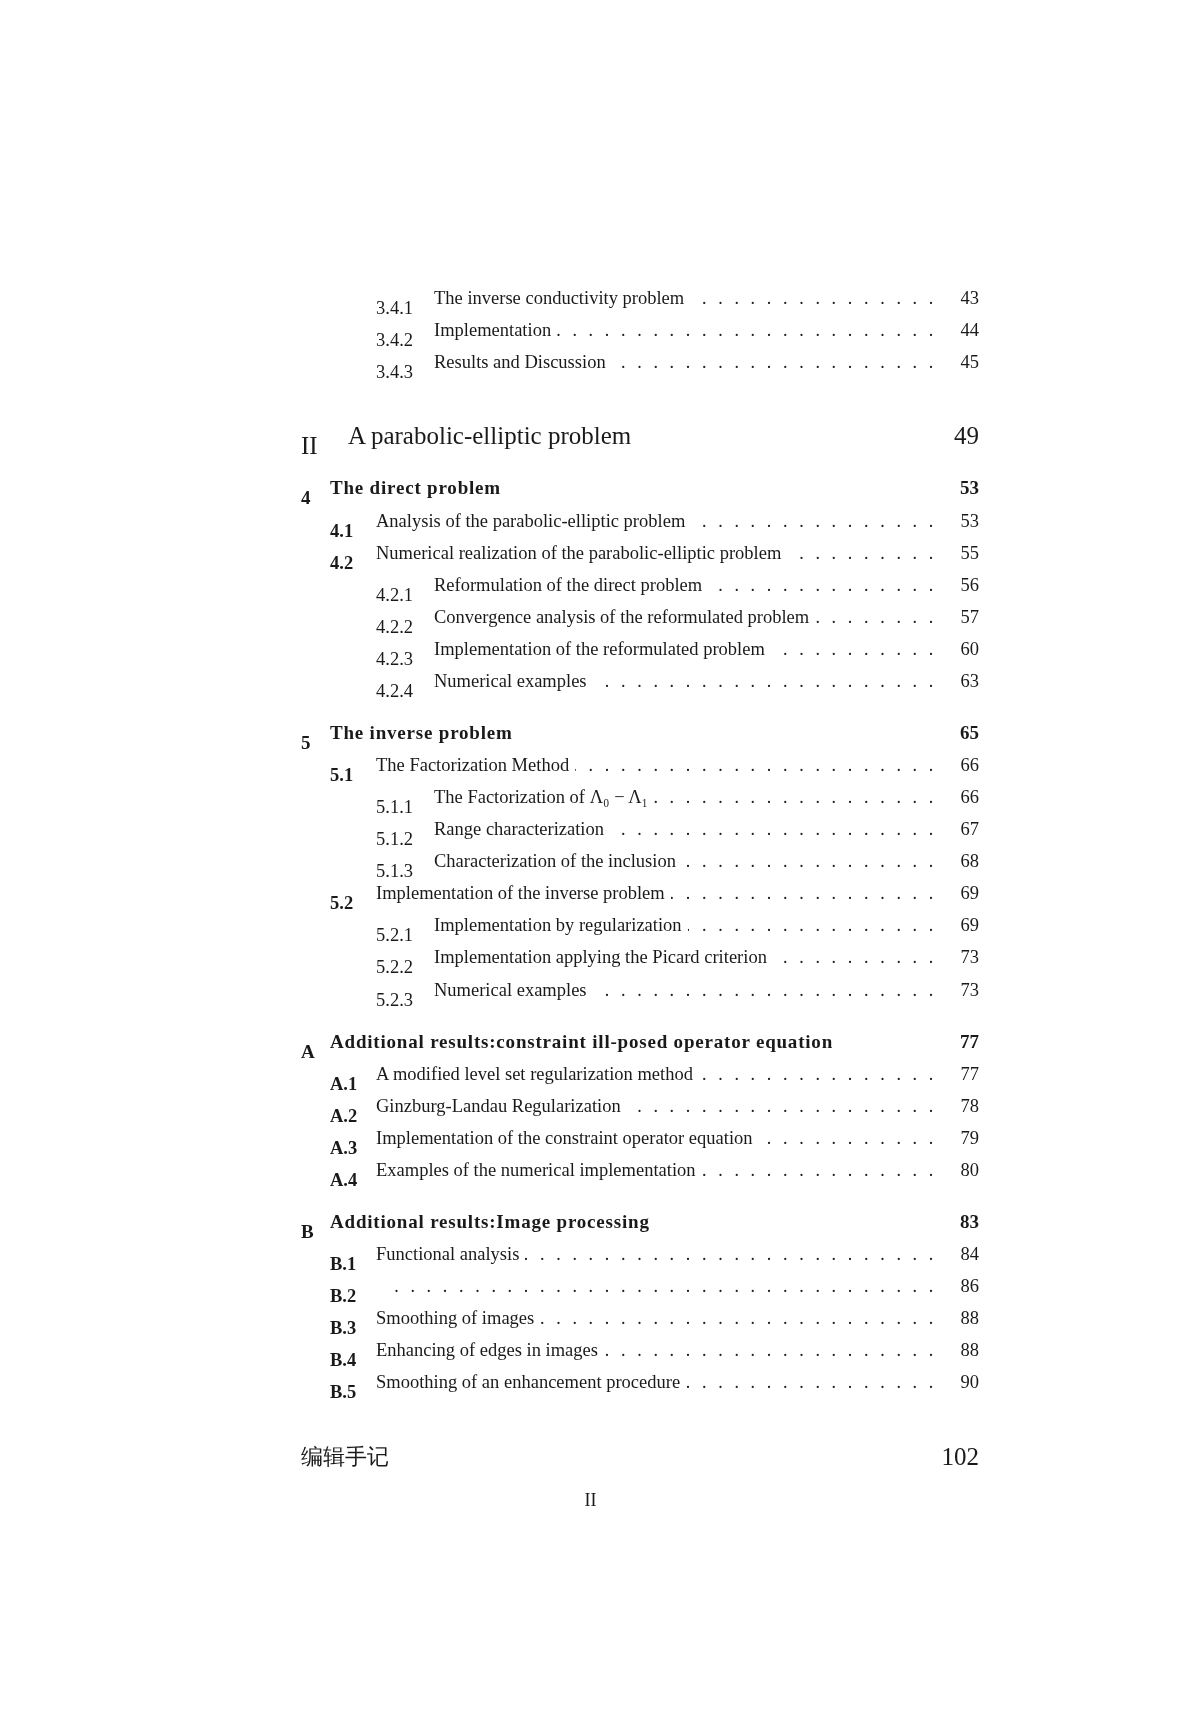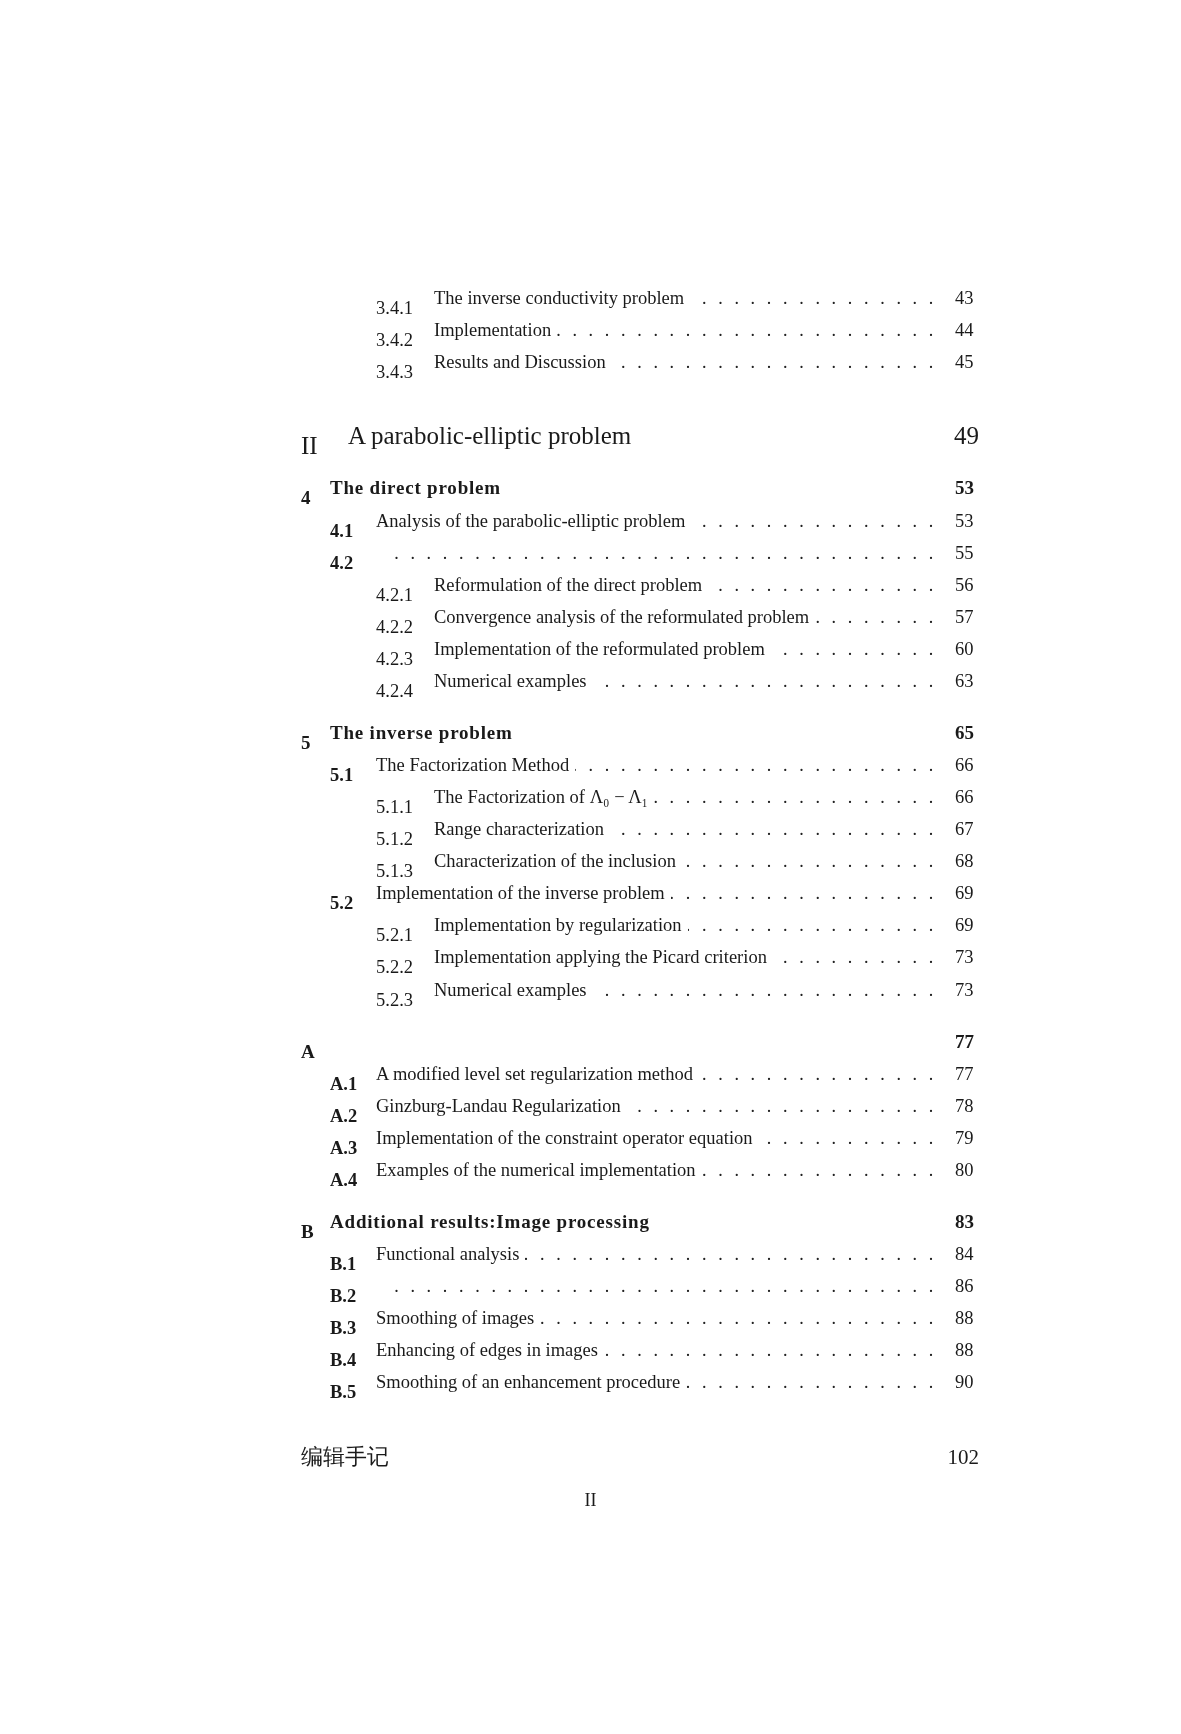--- a/index.html
+++ b/index.html
@@ -6,32 +6,32 @@
   body { width: 1181px; height: 1734px; position: relative; overflow: hidden;
          font-family: "Liberation Serif", "DejaVu Serif", serif; color: #1a1a1a; }
   .row { position: absolute; left: 301px; width: 678px; height: 30px;
          display: flex; align-items: center; white-space: nowrap; font-size: 18.5px; }
   .num { display: inline-block; flex: none; margin-top: 20px; }
   .title { flex: none; }
   .lead { flex: 1 1 auto; overflow: hidden; margin: 0 10px 0 6px; height: 22px;
           display: flex; justify-content: flex-end; align-items: center; }
   .lead::before { content: ". . . . . . . . . . . . . . . . . . . . . . . . . . . . . . . . . . . . . . . . . . . . . . . . . . . . . . . . . . . ";
           white-space: pre; letter-spacing: 3.6px; font-size: 18px; color: #222; }
-  .page { flex: none; min-width: 24px; }
+  .page { flex: none; text-align: right; min-width: 24px; }
   .gap { flex: 1 1 auto; }
 
   .sec .num { margin-left: 29px; width: 46px; font-weight: bold; }
   .sub .num { margin-left: 75px; width: 58px; }
   .chap { font-weight: bold; font-size: 19px; letter-spacing: 0.8px; }
   .chap .num { width: 29px; }
   .chap .page { letter-spacing: 0; }
   .part { font-size: 25px; height: 36px; }
   .part .num { width: 47px; }
   .cn { font-family: "DejaVu Sans", sans-serif; font-size: 22px; height: 36px; margin-top: 10px; }
-  .cn .page { font-family: "Liberation Serif", "DejaVu Serif", serif; font-size: 21px; }
+  .cn .page { font-family: "Liberation Serif", "DejaVu Serif", serif; font-size: 25px; }
   .folio { position: absolute; left: 0; width: 1181px; top: 1490px; text-align: center; font-size: 18px; }
 </style>
 </head>
 <body>
 
 <div class="row sub" style="top:283px">
   <span class="num">3.4.1</span>
   <span class="title">The inverse conductivity problem</span>
   <span class="lead"></span>
   <span class="page">43</span>
@@ -63,20 +63,21 @@
   <span class="page">53</span>
 </div>
 <div class="row sec" style="top:506px">
   <span class="num">4.1</span>
   <span class="title">Analysis of the parabolic-elliptic problem</span>
   <span class="lead"></span>
   <span class="page">53</span>
 </div>
 <div class="row sec" style="top:538px">
   <span class="num">4.2</span>
+  <span class="title">Numerical realization of the parabolic-elliptic problem</span>
   <span class="lead"></span>
   <span class="page">55</span>
 </div>
 <div class="row sub" style="top:570px">
   <span class="num">4.2.1</span>
   <span class="title">Reformulation of the direct problem</span>
   <span class="lead"></span>
   <span class="page">56</span>
 </div>
 <div class="row sub" style="top:602px">
@@ -148,20 +149,21 @@
 </div>
 <div class="row sub" style="top:975px">
   <span class="num">5.2.3</span>
   <span class="title">Numerical examples</span>
   <span class="lead"></span>
   <span class="page">73</span>
 </div>
 
 <div class="row chap" style="top:1027px">
   <span class="num">A</span>
+  <span class="title">Additional results:constraint ill-posed operator equation</span>
   <span class="gap"></span>
   <span class="page">77</span>
 </div>
 <div class="row sec" style="top:1059px">
   <span class="num">A.1</span>
   <span class="title">A modified level set regularization method</span>
   <span class="lead"></span>
   <span class="page">77</span>
 </div>
 <div class="row sec" style="top:1091px">

